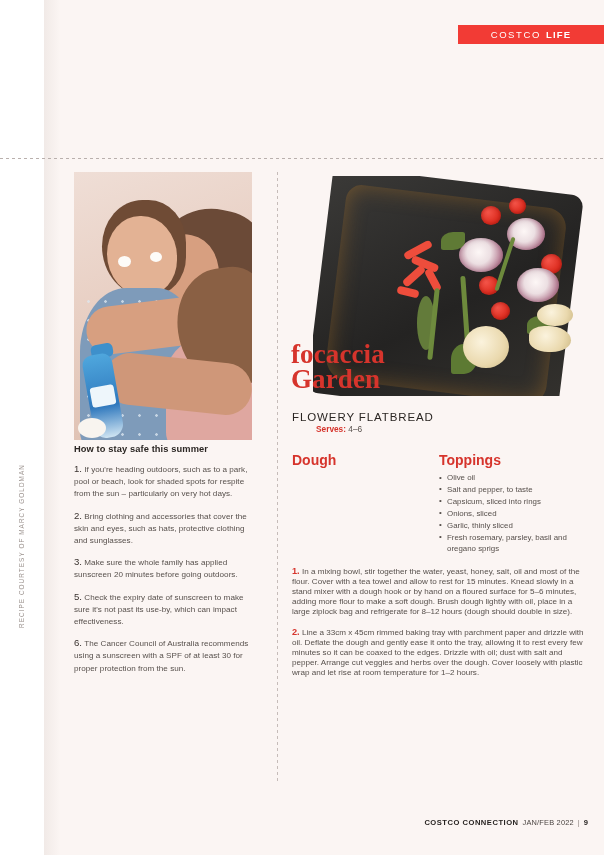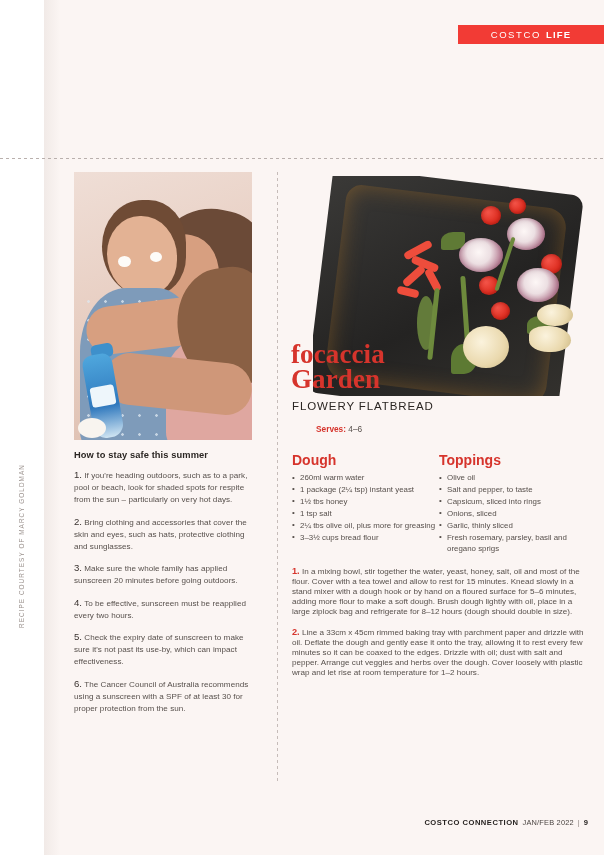--- a/index.html
+++ b/index.html
@@ -193,21 +193,21 @@
   }
 
   .sun-heading {
     margin-top: 17px;
     font-size: 14.5px;
     color: #2b2623;
     letter-spacing: .6px;
     font-weight: 400;
   }
   .sun-sub {
-    margin-top: 10px;
+    margin-top: 4px;
     font-size: 9.3px;
     font-weight: bold;
     color: #2b2623;
     letter-spacing: .1px;
   }
   .tips { margin-top: 9px; }
   .tip {
     font-size: 8.1px;
     line-height: 12.2px;
     color: #57504c;
@@ -295,21 +295,21 @@
     left: 0; top: 170px;
     font-family: "Liberation Serif", serif;
     font-size: 27px;
     line-height: 25px;
     color: #d6342c;
     font-weight: bold;
     letter-spacing: .1px;
   }
   .recipe-sub {
     position: absolute;
-    left: 1px; top: 228px;
+    left: 1px; top: 239px;
     font-size: 11.5px;
     letter-spacing: .9px;
     color: #2b2623;
   }
   .serves {
     position: absolute;
     left: 1px; top: 252px;
     font-size: 8.3px;
     color: #57504c;
     padding-left: 24px;
@@ -436,24 +436,20 @@
     </p>
     <p class="tip">
       <span class="num">2.</span>
       <span>Bring clothing and accessories that cover the skin and eyes, such as hats, protective clothing and sunglasses.</span>
     </p>
     <p class="tip">
       <span class="num">3.</span>
       <span>Make sure the whole family has applied sunscreen 20 minutes before going outdoors.</span>
     </p>
     <p class="tip">
-      <span class="num">4.</span>
-      <span>To be effective, sunscreen must be reapplied every two hours.</span>
-    </p>
-    <p class="tip">
       <span class="num">5.</span>
       <span>Check the expiry date of sunscreen to make sure it's not past its use-by, which can impact effectiveness.</span>
     </p>
     <p class="tip">
       <span class="num">6.</span>
       <span>The Cancer Council of Australia recommends using a sunscreen with a SPF of at least 30 for proper protection from the sun.</span>
     </p>
   </div>
 </div>
 
@@ -501,28 +497,20 @@
   <div class="recipe-sub">FLOWERY FLATBREAD</div>
 
   <div class="serves">
     <span class="lbl">Serves:</span>
     <span>4–6</span>
   </div>
 
   <div class="ing-wrap">
     <div class="ing-col">
       <div class="ing-title">Dough</div>
-      <ul class="ing-list">
-        <li>260ml warm water</li>
-        <li>1 package (2¼ tsp) instant yeast</li>
-        <li>1½ tbs honey</li>
-        <li>1 tsp salt</li>
-        <li>2¼ tbs olive oil, plus more for greasing</li>
-        <li>3–3½ cups bread flour</li>
-      </ul>
     </div>
     <div class="ing-col right">
       <div class="ing-title">Toppings</div>
       <ul class="ing-list">
         <li>Olive oil</li>
         <li>Salt and pepper, to taste</li>
         <li>Capsicum, sliced into rings</li>
         <li>Onions, sliced</li>
         <li>Garlic, thinly sliced</li>
         <li>Fresh rosemary, parsley, basil and oregano sprigs</li>

